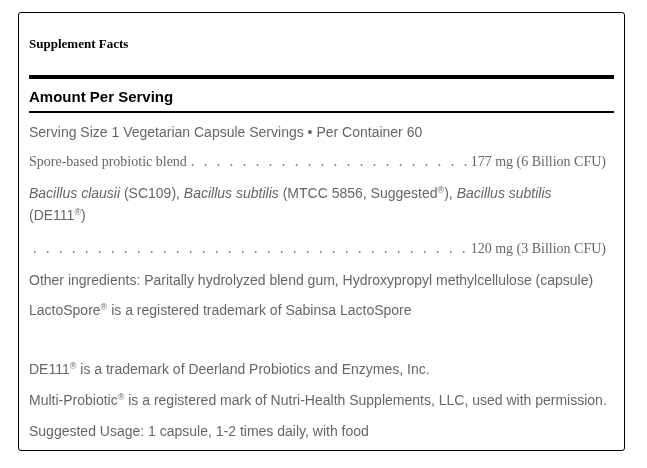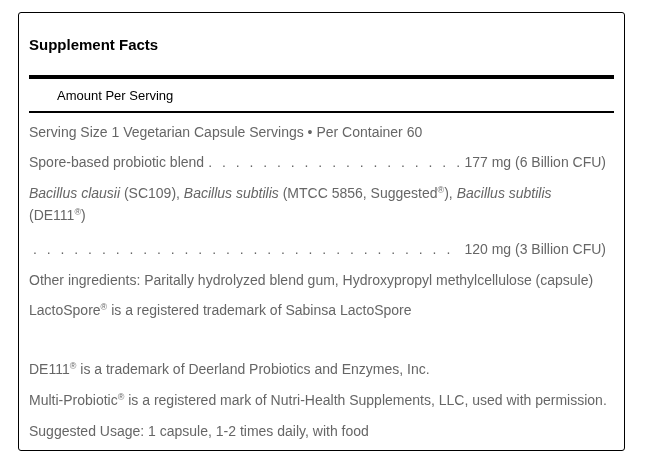--- a/index.html
+++ b/index.html
@@ -2,27 +2,27 @@
 <html><head>
   <meta charset="utf-8">
   <style>
     html, body { margin: 0; padding: 0; background: #ffffff; }
     body { width: 647px; height: 468px; position: relative; overflow: hidden; font-family: "Liberation Sans", sans-serif; }
     .facts-box {
       position: absolute; left: 18px; top: 12px; width: 607px; height: 439px;
       border: 1px solid #000; border-radius: 3px; box-sizing: border-box;
     }
     .inner { position: absolute; left: 10px; right: 10px; top: 0; }
-    .title { position: absolute; top: 23px; left: 0; font-size: 15px; font-weight: bold; color: #000; }
+    .title { position: absolute; top: 23px; left: 0; font-size: 13px; font-weight: bold; color: #000; font-family: Liberation Serif, serif; }
     .rule-thick { position: absolute; top: 62px; left: 0; right: 0; height: 4px; background: #000; }
-    .aps { position: absolute; top: 75px; left: 0; font-size: 13px; font-weight: normal; color: #000; margin-left: 28px; }
+    .aps { position: absolute; top: 75px; left: 0; font-size: 15px; font-weight: bold; color: #000; }
     .rule-thin { position: absolute; top: 98px; left: 0; right: 0; height: 2px; background: #000; }
     .row { position: absolute; left: 0; right: 8px; font-size: 14px; color: #666; line-height: 22px; white-space: nowrap; }
     .row.wrap { white-space: normal; }
-    .dotrow { display: flex; align-items: center; }
+    .dotrow { display: flex; align-items: center; font-family: Liberation Serif, serif; }
     .dotrow .name { flex: 0 0 auto; }
     .dotrow .dots { flex: 1 1 auto; overflow: hidden; white-space: nowrap; margin: 0 4px; letter-spacing: 3px; color: #666; }
     .dotrow .amt { flex: 0 0 auto; }
     i { font-style: italic; }
     sup { font-size: 9px; line-height: 0; vertical-align: 5px; }
   </style>
 </head>
 <body>
 
 <div class="facts-box">

